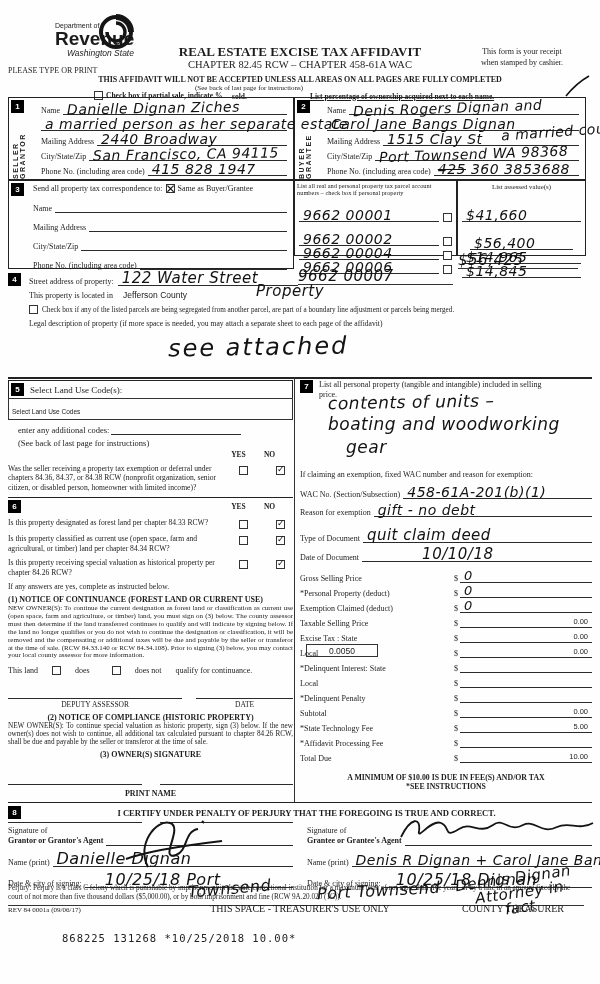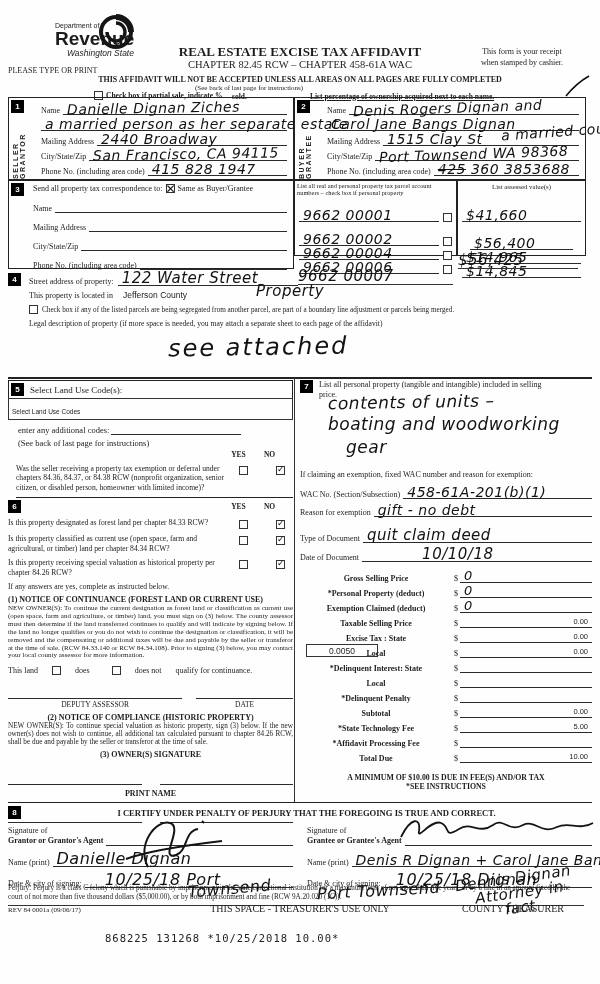--- a/index.html
+++ b/index.html
@@ -3,21 +3,21 @@
 <meta charset="utf-8">
 <style>
   * { margin:0; padding:0; box-sizing:border-box; }
   body { background:#e8e8e8; font-family:"Liberation Serif", serif; }
   .page { position:relative; width:600px; height:984px; background:#fefefe; margin:0 auto;
           color:#1c1c1c; overflow:hidden; }
   .abs { position:absolute; }
   .b { font-weight:bold; }
   .ctr { text-align:center; }
   .sans { font-family:"Liberation Sans", sans-serif; }
-  .mono { font-family:"DejaVu Sans Mono", monospace;margin-left:43px; }
+  .mono { font-family:"DejaVu Sans Mono", monospace; }
 
   
   .hw { font-family:"DejaVu Sans", sans-serif; font-style:italic; color:#121212;
         letter-spacing:.5px; line-height:1; white-space:nowrap; }
   .hw-lg { font-size:14px; }
   .hw-xl { font-size:24px; letter-spacing:2px; }
 
   
   .badge { display:inline-flex; width:13px; height:13px; background:#000; color:#fff;
            font:bold 8px "Liberation Sans", sans-serif; align-items:center; justify-content:center;
@@ -48,21 +48,21 @@
 
   
   .q-row { display:flex; margin-top:5px; }
   .q-text { flex:1; font-size:7.6px; line-height:1.25; padding-right:4px; }
   .q-boxes { flex:0 0 62px; display:flex; justify-content:space-between; padding:2px 8px 0 8px; }
   .yn-head { display:flex; justify-content:flex-end; font:bold 7.5px "Liberation Serif", serif; }
   .yn-head span { width:31px; text-align:center; }
 
   
   .fee-row { display:flex; align-items:flex-end; height:15px; }
-  .fee-label { width:152px; text-align:center; font-size:8px; flex:0 0 152px;font-weight:bold; }
+  .fee-label { width:152px; text-align:left; font-size:8px; flex:0 0 152px; }
   .dollar { font-size:8px; padding:0 2px; }
   .fee-line { height:11px; }
   .fee-line .hw-zero { position:absolute; right:8px; bottom:0; font-size:13px; }
   .rate-box { position:absolute; left:6px; bottom:1px; width:72px; height:13px; border:1.2px solid #333;
               text-align:center; font:8.5px "Liberation Sans", sans-serif; line-height:13px; }
 
   .small-print { font-size:7px; line-height:1.12; text-align:justify; }
   .sec-head { font-size:8px; font-weight:bold; }
 
   svg.scribble { position:absolute; pointer-events:none; }
@@ -309,21 +309,21 @@
     </div>
     <div class="frow" style="margin-left:10px;">
       <span style="font-size:8.5px; padding-right:2px;">enter any additional codes:</span>
       <span class="fline" style="max-width:130px;"></span>
     </div>
     <div style="margin-left:10px; margin-top:3px; font-size:8.5px;">(See back of last page for instructions)</div>
     <div class="yn-head" style="margin-top:2px; padding-right:8px;">
       <span>YES</span>
       <span>NO</span>
     </div>
-    <div class="q-row" style="border-bottom:1px solid #222; padding-bottom:5px;margin-left:8px;">
+    <div class="q-row" style="border-bottom:1px solid #222; padding-bottom:5px;">
       <div class="q-text">Was the seller receiving a property tax exemption or deferral under chapters 84.36, 84.37, or 84.38 RCW (nonprofit organization, senior citizen, or disabled person, homeowner with limited income)?</div>
       <div class="q-boxes">
         <span class="cb"></span>
         <span class="cb">
             <i class="mark">✓</i>
           </span>
       </div>
     </div>
 
     <div style="display:flex; align-items:center; margin-top:2px;">

